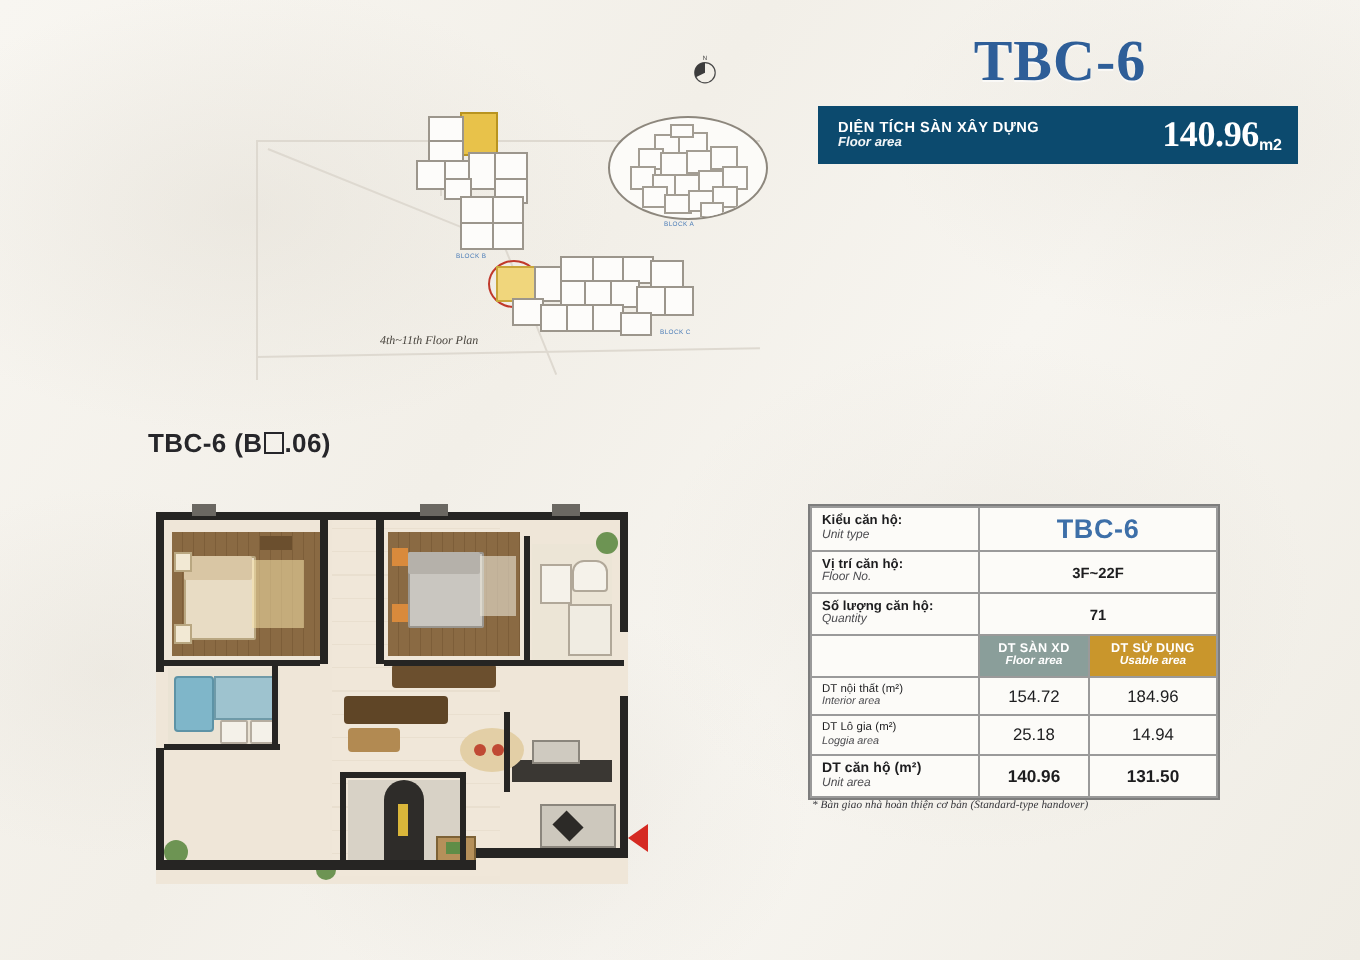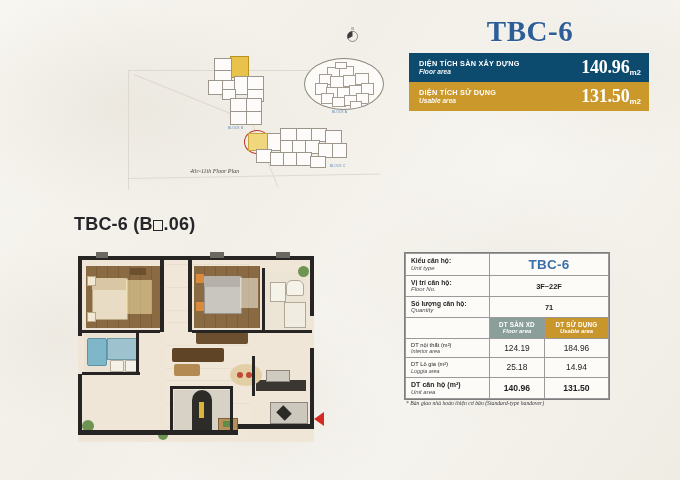--- a/index.html
+++ b/index.html
@@ -50,21 +50,21 @@
   .abar.gold{background:#cb982c;}
   .abar .lbl{flex:1;color:#ffffff;line-height:1.08;}
   .abar .lbl .vi{font-size:7.3px;font-weight:bold;letter-spacing:.25px;text-transform:uppercase;}
   .abar .lbl .en{font-size:6.6px;font-weight:bold;font-style:italic;opacity:.95;}
   .abar .val{color:#ffffff;font-family:"Liberation Serif",serif;font-weight:bold;font-size:18px;letter-spacing:-.2px;white-space:nowrap;}
   .abar .val sup{font-size:8px;font-weight:bold;font-family:"Liberation Sans",sans-serif;vertical-align:baseline;position:relative;top:2px;letter-spacing:0;}
 
   
   #plan-title{
     position:absolute;left:74px;top:214px;
-    font-size:18px;font-weight:bold;color:#26262a;letter-spacing:.2px;
+    font-size:13px;font-weight:bold;color:#26262a;letter-spacing:.2px;
   }
   .tofu{display:inline-block;width:8px;height:9px;border:1.3px solid #26262a;
     vertical-align:-1px;margin:0 .5px;}
 
   
   #floorplan{position:absolute;left:70px;top:252px;width:250px;height:200px;}
   .wall{position:absolute;background:#262523;}
   .room{position:absolute;}
   .bed{position:absolute;border-radius:1px;}
   .fx{position:absolute;}
@@ -183,29 +183,20 @@
   <div id="area-bars">
     <div class="abar sage">
       <div class="lbl">
         <div class="vi">DIỆN TÍCH SÀN XÂY DỰNG</div>
         <div class="en">Floor area</div>
       </div>
       <div class="val">
         <span>140.96</span><sup>m2</sup>
       </div>
     </div>
-    <div class="abar gold">
-      <div class="lbl">
-        <div class="vi">DIỆN TÍCH SỬ DỤNG</div>
-        <div class="en">Usable area</div>
-      </div>
-      <div class="val">
-        <span>131.50</span><sup>m2</sup>
-      </div>
-    </div>
   </div>
 </div>
 
 <div id="plan-title"><span>TBC-6 (B</span><span class="tofu"></span><span>.06)</span></div>
 
 <div id="floorplan">
 
   <div class="room" style="left:8px;top:4px;width:236px;height:186px;background:#efe6d8;"></div>
 
   <div class="room" style="left:96px;top:8px;width:84px;height:178px;background:
@@ -321,21 +312,21 @@
       <td class="hd gold">
         <span class="vi">DT SỬ DỤNG</span>
         <span class="en">Usable area</span>
       </td>
     </tr>
     <tr>
       <td class="lab sm">
         <span class="vi">DT nội thất (m²)</span>
         <span class="en">Interior area</span>
       </td>
-      <td class="val-c num">124.19</td>
+      <td class="val-c num">154.72</td>
       <td class="val-c num">184.96</td>
     </tr>
     <tr>
       <td class="lab sm">
         <span class="vi">DT Lô gia (m²)</span>
         <span class="en">Loggia area</span>
       </td>
       <td class="val-c num">25.18</td>
       <td class="val-c num">14.94</td>
     </tr>

